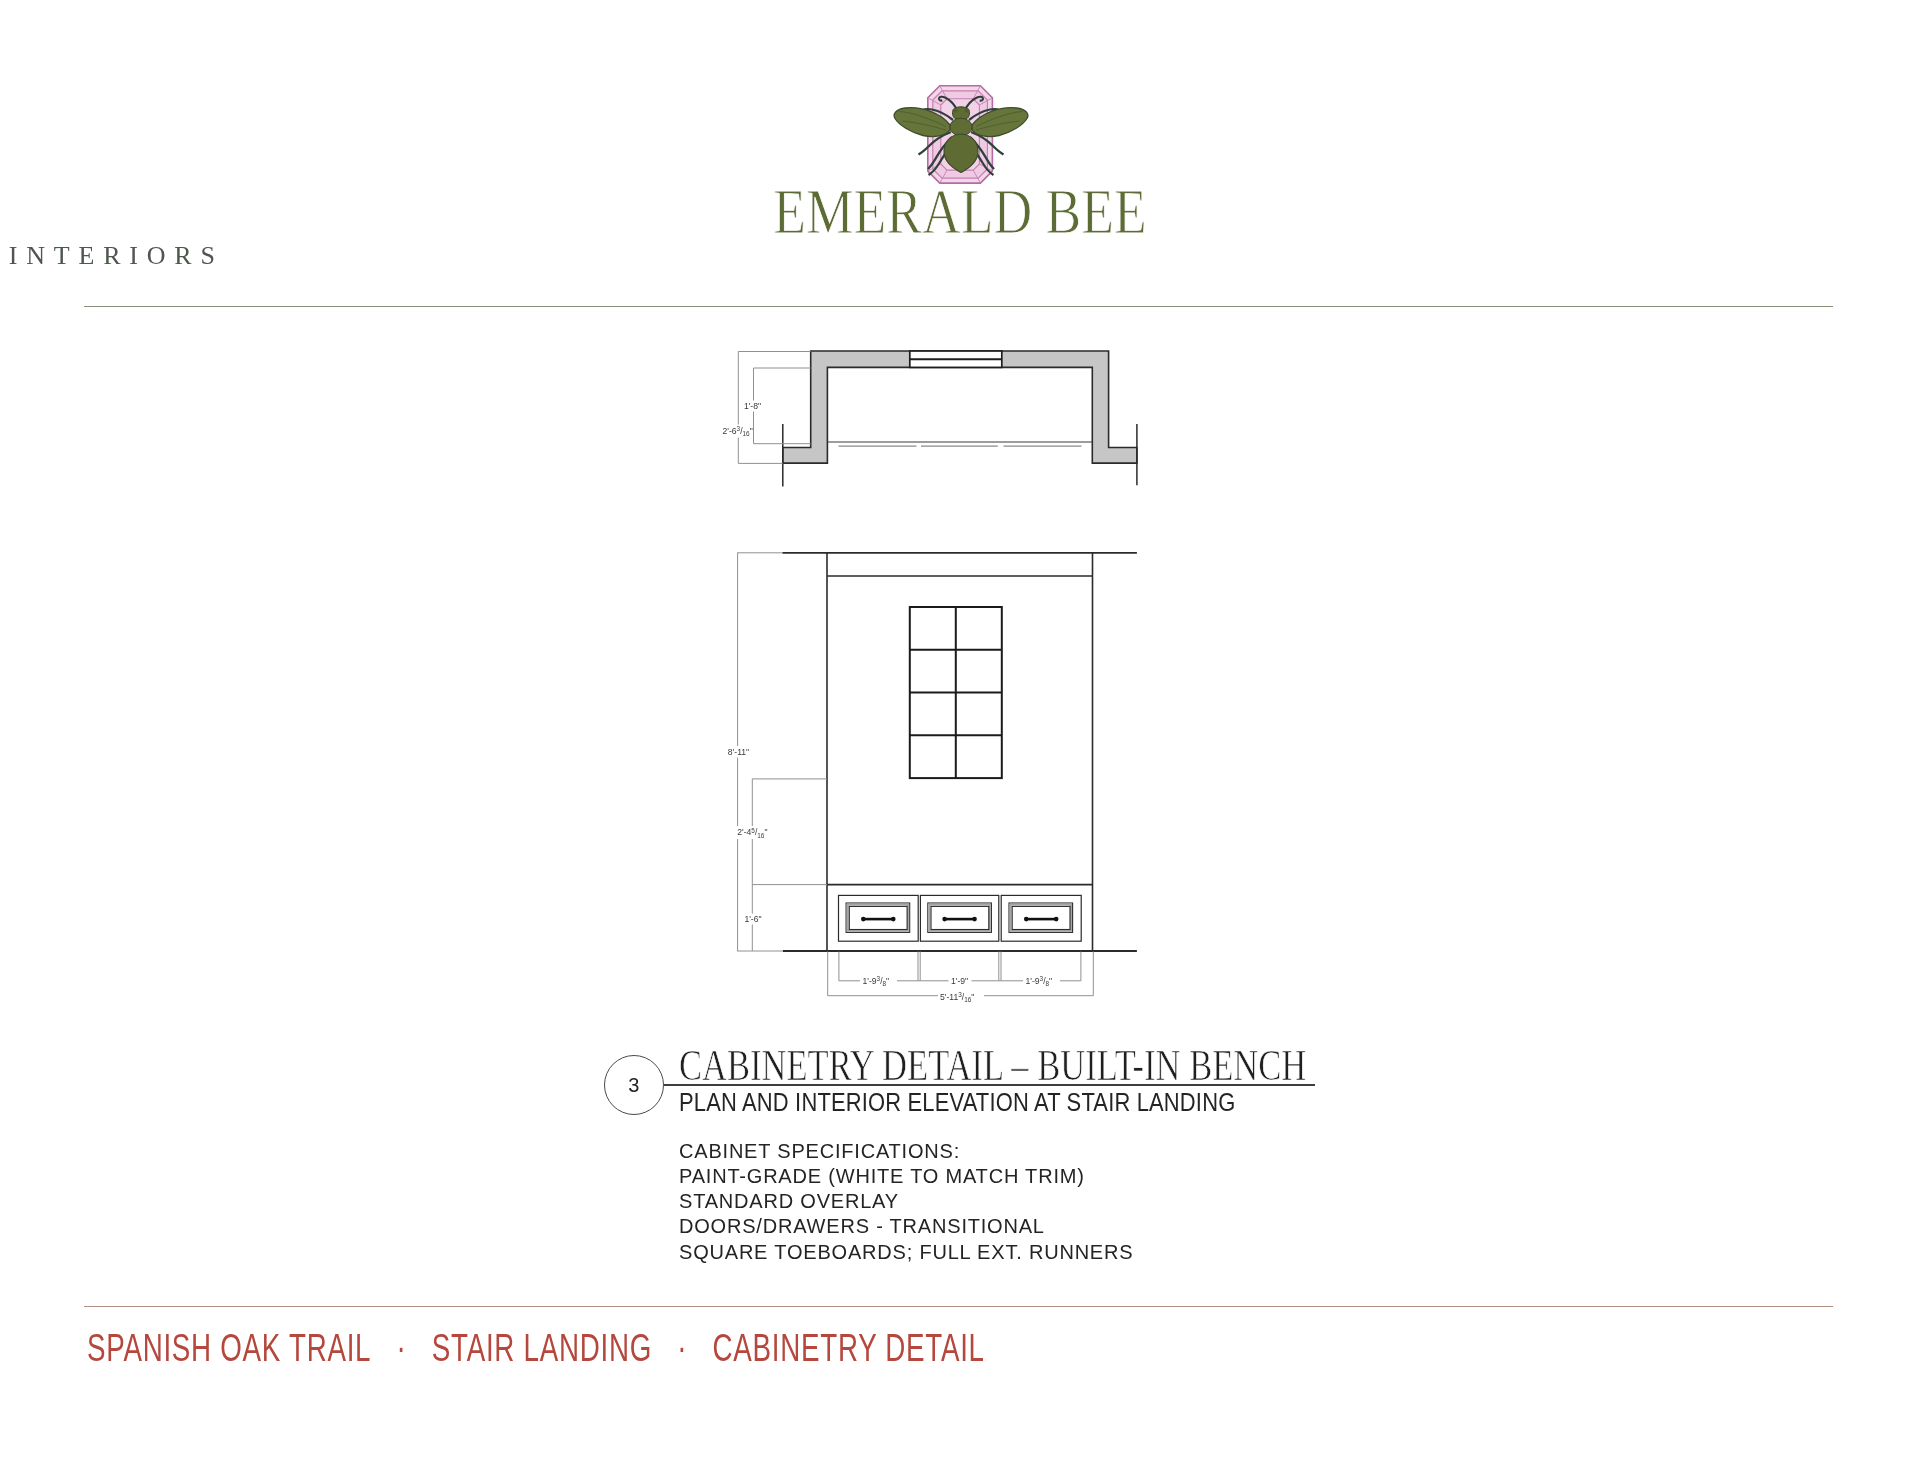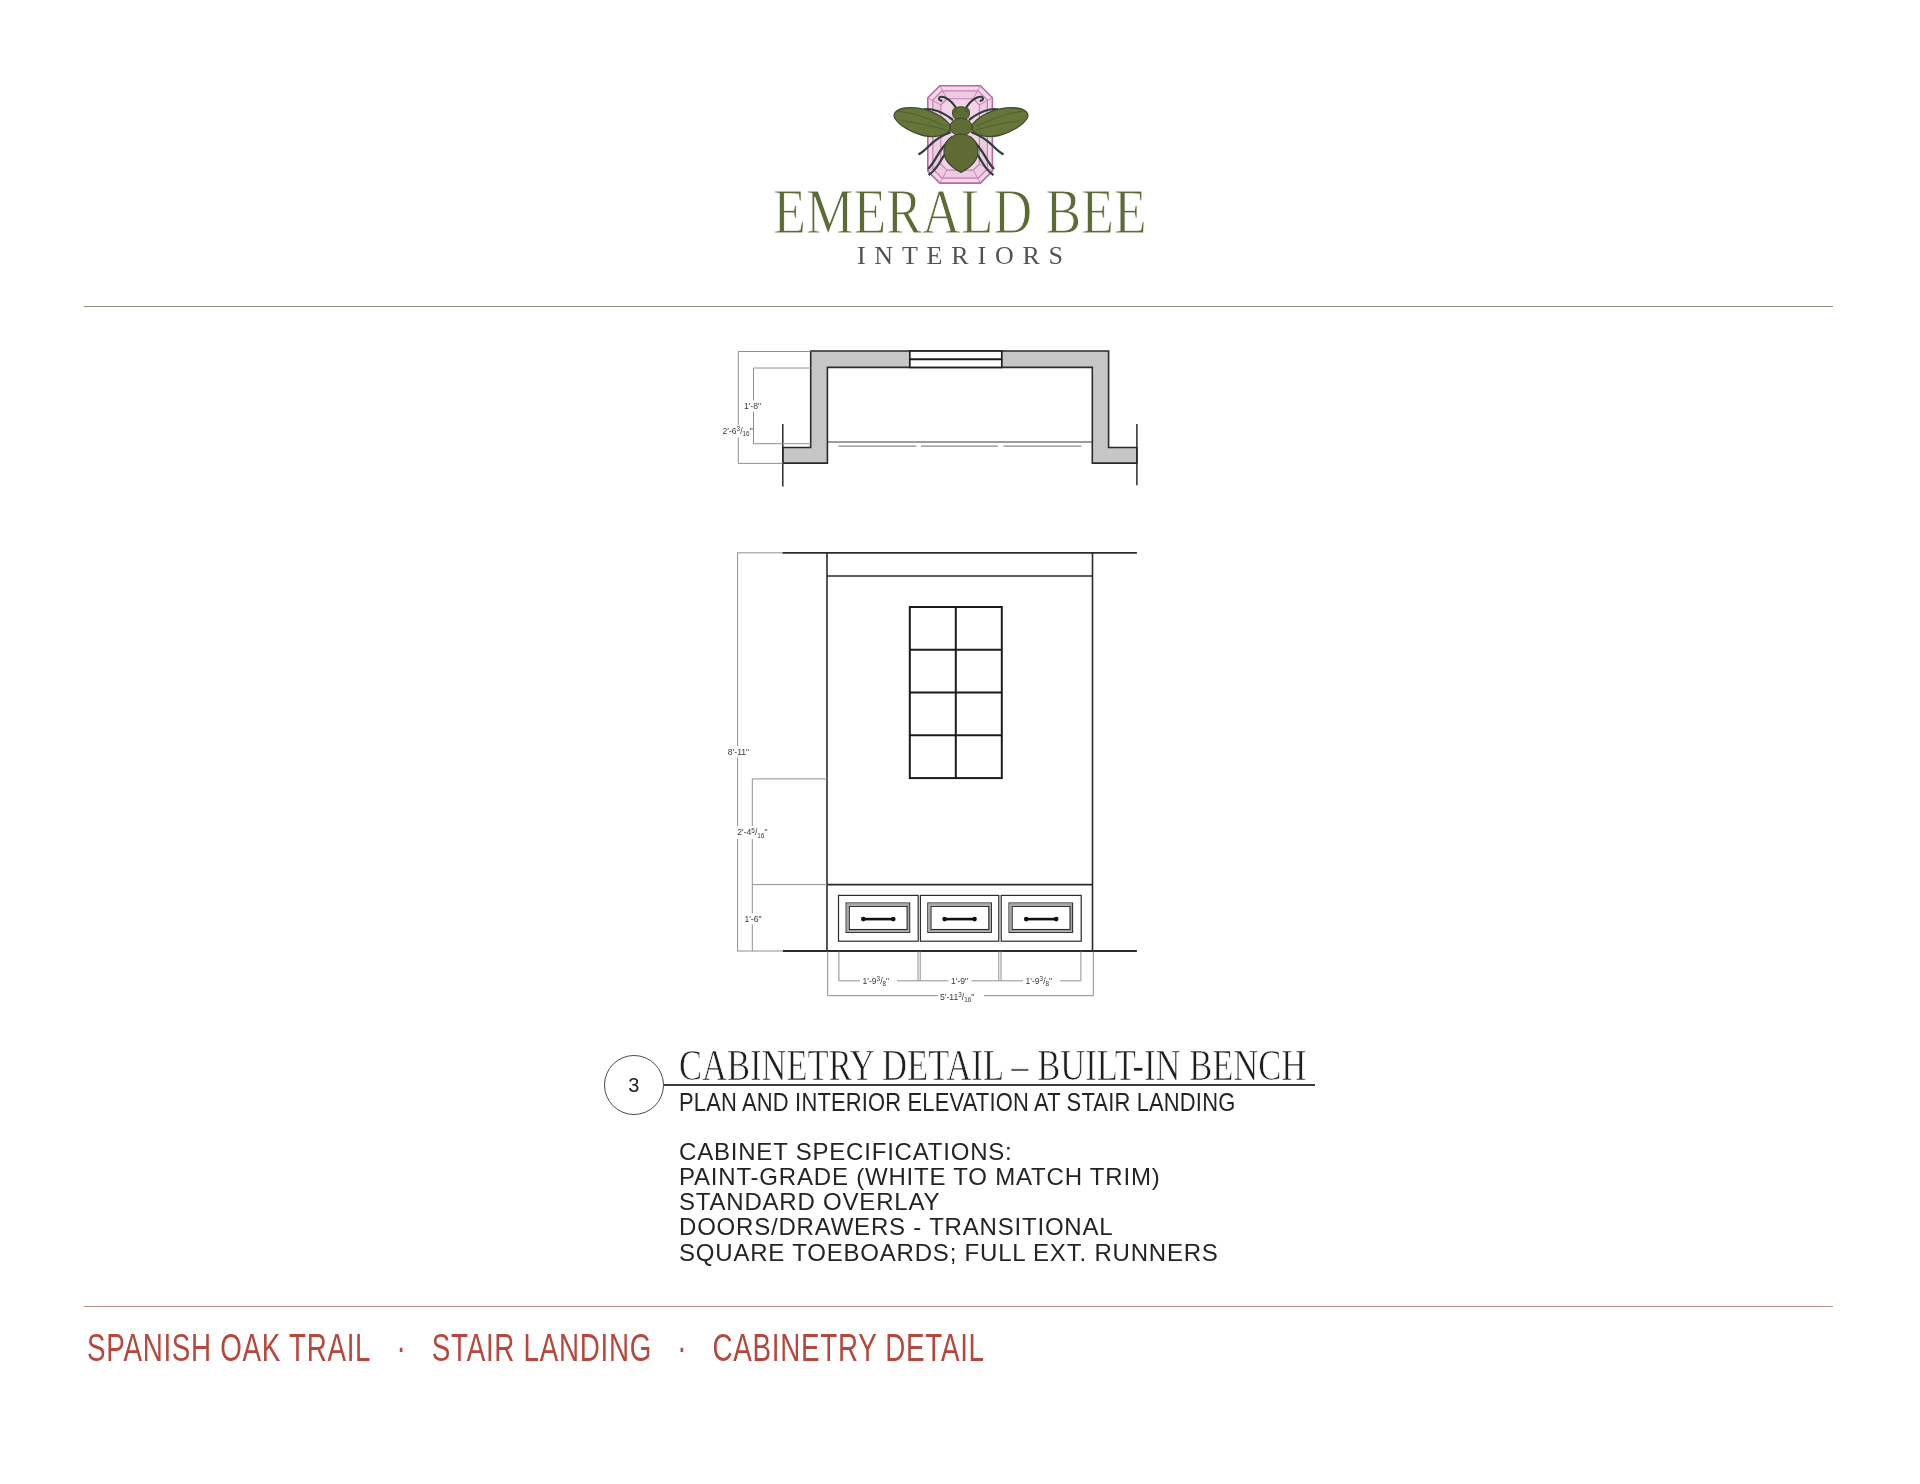--- a/index.html
+++ b/index.html
@@ -2,35 +2,35 @@
 <html><head>
 <meta charset="utf-8">
 <style>
   html,body{margin:0;padding:0;}
   body{width:1920px;height:1484px;background:#ffffff;position:relative;overflow:hidden;
        font-family:"Liberation Sans",sans-serif;}
   .abs{position:absolute;}
   #brand{left:0;top:180.3px;width:1920px;text-align:center;
          font-family:"Liberation Serif",serif;font-size:64px;line-height:1;
          color:#5d6b35;-webkit-text-stroke:0.9px #ffffff;letter-spacing:0px;transform:scaleX(0.837);transform-origin:960px 0;}
-  #brandsub{left:0;top:242.7px;width:1920px;text-align:center;
+  #brandsub{left:0;top:242.7px;width:1920px;text-align:left;
          font-family:"Liberation Serif",serif;font-size:26px;line-height:1;
          color:#4d574c;letter-spacing:8.8px;text-indent:8.8px;}
   #topline{left:84px;top:306px;width:1749px;height:1.4px;background:#87917b;}
   #botline{left:84px;top:1305.6px;width:1749px;height:1.4px;background:#b08f82;}
   #circ3{left:603.8px;top:1055.4px;width:60px;height:60px;border-radius:50%;
          border:1.6px solid #4a4a4a;box-sizing:border-box;
          font-size:20px;color:#222;display:flex;align-items:center;justify-content:center;}
   #titleline{left:664px;top:1084.4px;width:651px;height:1.8px;background:#3d3d3d;}
   #title{left:679px;top:1044px;font-family:"Liberation Serif",serif;font-size:44px;-webkit-text-stroke:0.7px #ffffff;
          line-height:1;color:#1f1f1f;white-space:nowrap;
          transform:scaleX(0.785);transform-origin:0 0;}
   #subtitle{left:679px;top:1089.5px;font-size:25px;line-height:1;color:#242424;
          white-space:nowrap;letter-spacing:0.2px;transform:scaleX(0.877);transform-origin:0 0;}
-  #specs{left:679px;top:1138.5px;font-size:24px;line-height:25.33px;color:#242424;
+  #specs{left:679px;top:1138.5px;font-size:20px;line-height:25.33px;color:#242424;
          letter-spacing:0.8px;white-space:pre;}
   #footer{left:87px;top:1328.5px;font-size:38px;line-height:1;color:#b5473d;
           white-space:nowrap;letter-spacing:1px;transform:scaleX(0.73);transform-origin:0 0;}
 </style>
 </head>
 <body>
 
   <svg id="logosvg" class="abs" style="left:885px;top:80px" width="155" height="110" viewBox="0 0 155 110">
 
     <g>

